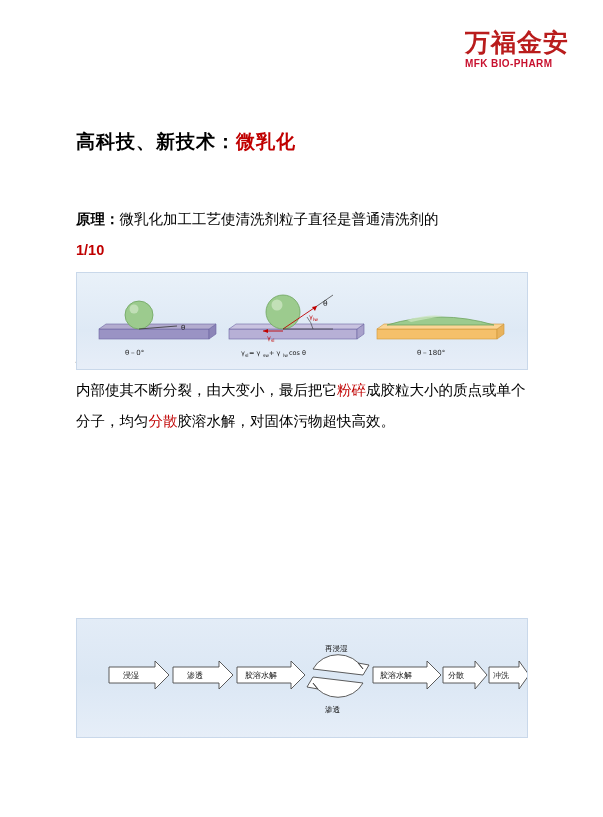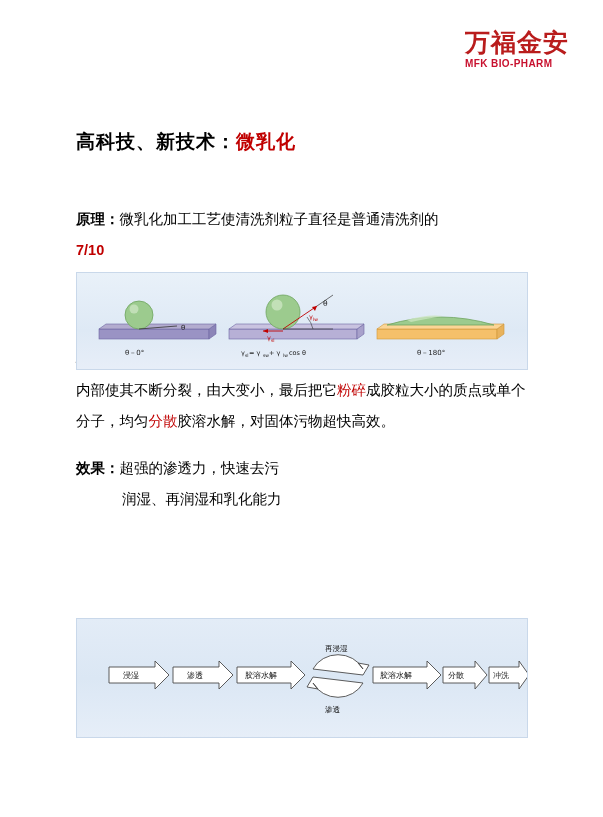--- a/index.html
+++ b/index.html
@@ -176,33 +176,29 @@
   </div>
 
   <div class="title">
     <span>高科技、新技术：</span><span class="accent">微乳化</span>
   </div>
 
   <div class="body">
 
     <p class="para">
       <span class="label">原理：</span><span>微乳化加工工艺使清洗剂粒子直径是普通清洗剂的</span><br>
-      <span class="ratio">7/10</span>
+      <span class="ratio">1/10</span>
     </p>
 
     <div style="height:54px"></div>
 
     <p class="para">
       <span class="label">机理：</span><span>胶溶分散力，清洗在</span><span class="red">包围</span><span>污垢时，能快速进入污垢裂缝，从污垢内部使其不断分裂，由大变小，最后把它</span><span class="red">粉碎</span><span>成胶粒大小的质点或单个分子，均匀</span><span class="red">分散</span><span>胶溶水解，对固体污物超快高效。</span>
     </p>
 
-    <p class="para">
-      <span class="label">效果：</span><span>超强的渗透力，快速去污</span><br>
-      <span class="indent"></span><span>润湿、再润湿和乳化能力</span>
-    </p>
   </div>
 
   <div class="fig1">
     <svg width="450" height="96" viewBox="0 0 450 96">
 
       <g>
         <rect x="22" y="56" width="110" height="10" fill="#9a93c4" stroke="#6d66a3" stroke-width="0.6"></rect>
         <polygon points="132,56 139,51 139,61 132,66" fill="#8c85b8" stroke="#6d66a3" stroke-width="0.6"></polygon>
         <polygon points="22,56 29,51 139,51 132,56" fill="#b3accf" stroke="#6d66a3" stroke-width="0.6"></polygon>
         <circle cx="62" cy="42" r="14" fill="#9ccb8e" stroke="#6fa45f" stroke-width="0.8"></circle>

